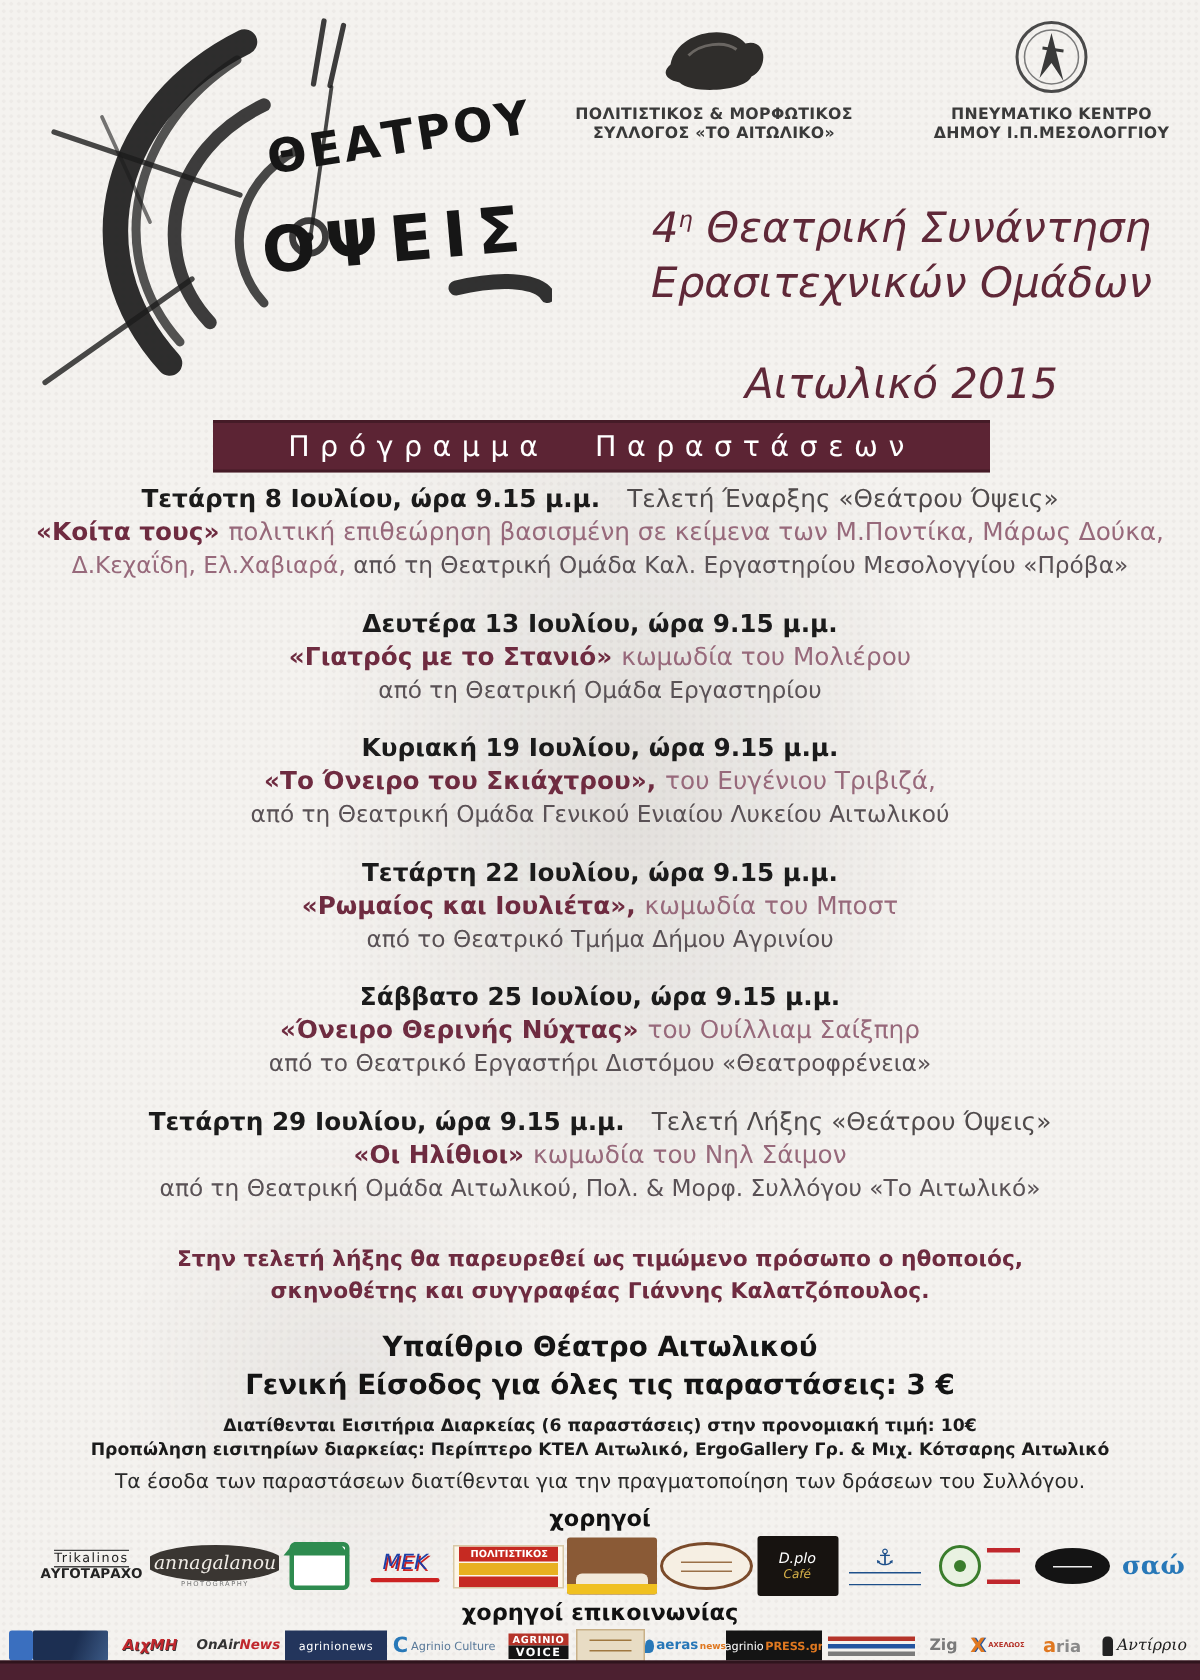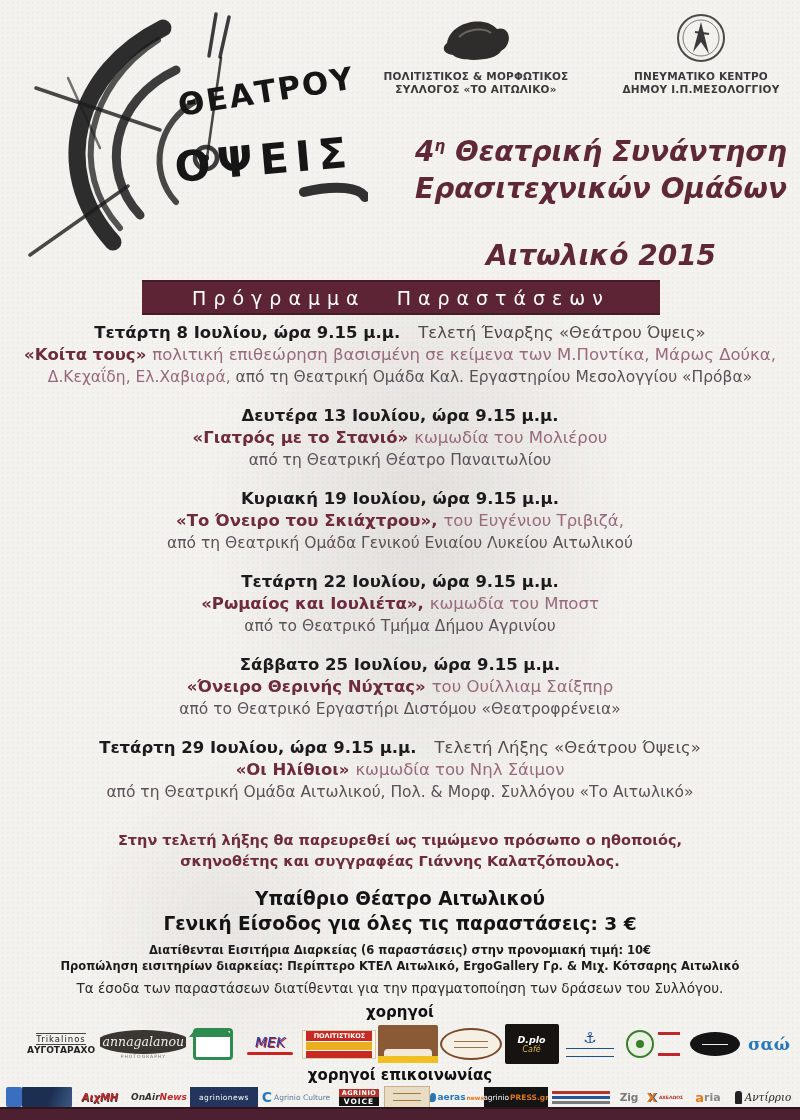--- a/index.html
+++ b/index.html
@@ -20,21 +20,21 @@
 
   
   .sketch-logo{position:absolute;left:8px;top:0;}
   .org{position:absolute;text-align:center;color:#3a3a3a;}
   .org-left{left:376px;top:12px;width:200px;}
   .org-right{left:606px;top:12px;width:190px;}
   .org .emblem{height:52px;display:flex;align-items:center;justify-content:center;margin-bottom:6px;}
   .org .org-line{font-size:10.5px;font-weight:bold;line-height:13px;letter-spacing:.2px;}
 
   .title-block{position:absolute;left:408px;top:128px;width:386px;text-align:center;
-    color:#5f2838;font-style:italic;font-weight:bold;}
+    color:#5f2838;font-style:italic;font-weight:normal;}
   .title-line{font-size:28px;line-height:37px;}
   .title-line sup{font-size:15px;font-style:italic;}
   .title-year{font-size:28px;margin-top:32px;}
 
   
   .banner{position:absolute;left:142px;top:280px;width:518px;height:35px;
     background:#5c2434;color:#fff;display:flex;align-items:center;justify-content:center;
     font-size:19px;letter-spacing:7px;word-spacing:18px;
     box-shadow:inset 0 2px 0 rgba(0,0,0,.25), inset 0 -2px 0 rgba(0,0,0,.25);}
 
@@ -91,21 +91,21 @@
   .s5 .bar1{width:66px;height:8px;background:#e8b020;margin-top:1px;}
   .s5 .bar2{width:66px;height:7px;background:#c62a22;margin-top:1px;}
   .s6{width:60px;height:38px;background:#8a5a36;justify-content:flex-end;border-radius:2px;}
   .s6 .sq{width:48px;height:7px;background:#f2e9da;border-radius:4px 4px 0 0;}
   .s6 .bar{width:60px;height:7px;background:#f0c020;}
   .s7{width:64px;}
   .s7 .oval{width:58px;height:28px;border:2px solid #7a4a2a;border-radius:50%;background:#f6efe3;
     display:flex;align-items:center;justify-content:center;}
   .s7 .ln{width:34px;height:5px;border-top:1px solid #9a7048;border-bottom:1px solid #9a7048;}
   .s8{width:54px;height:40px;background:#171310;color:#fff;border-radius:2px;}
-  .s8 .a{font-size:9.5px;font-weight:bold;font-style:italic;}
+  .s8 .a{font-size:9.5px;font-weight:normal;font-style:italic;}
   .s8 .b{font-size:8px;font-style:italic;color:#d8b24a;}
   .s9{width:60px;color:#1d4f8a;}
   .s9 .a{font-size:15px;line-height:15px;}
   .s9 .ln{width:48px;height:7px;border-top:1px solid #1d4f8a;border-bottom:1px solid #1d4f8a;margin-top:2px;}
   .s10{width:64px;flex-direction:row;gap:4px;}
   .s10 .olive{width:24px;height:24px;border:2px solid #3a7d2c;border-radius:50%;background:#e9f2e2;
     display:flex;align-items:center;justify-content:center;}
   .s10 .pit{width:8px;height:8px;background:#3a7d2c;border-radius:50%;}
   .s10 .red{width:22px;height:18px;border-top:3px solid #c0272d;border-bottom:3px solid #c0272d;}
   .s11{width:56px;}
@@ -225,21 +225,21 @@
 
     <div class="event">
       <div class="ev-line"><span class="ev-date">Τετάρτη 8 Ιουλίου, ώρα 9.15 μ.μ.</span><span class="ev-ceremony">Τελετή Έναρξης «Θεάτρου Όψεις»</span></div>
       <div class="ev-line"><span class="ev-play">«Κοίτα τους»</span><span class="ev-desc">πολιτική επιθεώρηση βασισμένη σε κείμενα των Μ.Ποντίκα, Μάρως Δούκα,</span></div>
       <div class="ev-line ev-group"><span class="ev-desc2">Δ.Κεχαΐδη, Ελ.Χαβιαρά, </span><span>από τη Θεατρική Ομάδα Καλ. Εργαστηρίου Μεσολογγίου «Πρόβα»</span></div>
     </div>
 
     <div class="event">
       <div class="ev-line"><span class="ev-date">Δευτέρα 13 Ιουλίου, ώρα 9.15 μ.μ.</span><span class="ev-ceremony"></span></div>
       <div class="ev-line"><span class="ev-play">«Γιατρός με το Στανιό»</span><span class="ev-desc">κωμωδία του Μολιέρου</span></div>
-      <div class="ev-line ev-group"><span>από τη Θεατρική Θέατρο Παναιτωλίου</span></div>
+      <div class="ev-line ev-group"><span>από τη Θεατρική Ομάδα Εργαστηρίου</span></div>
     </div>
 
     <div class="event">
       <div class="ev-line"><span class="ev-date">Κυριακή 19 Ιουλίου, ώρα 9.15 μ.μ.</span><span class="ev-ceremony"></span></div>
       <div class="ev-line"><span class="ev-play">«Το Όνειρο του Σκιάχτρου»,</span><span class="ev-desc">του Ευγένιου Τριβιζά,</span></div>
       <div class="ev-line ev-group"><span>από τη Θεατρική Ομάδα Γενικού Ενιαίου Λυκείου Αιτωλικού</span></div>
     </div>
 
     <div class="event">
       <div class="ev-line"><span class="ev-date">Τετάρτη 22 Ιουλίου, ώρα 9.15 μ.μ.</span><span class="ev-ceremony"></span></div>

